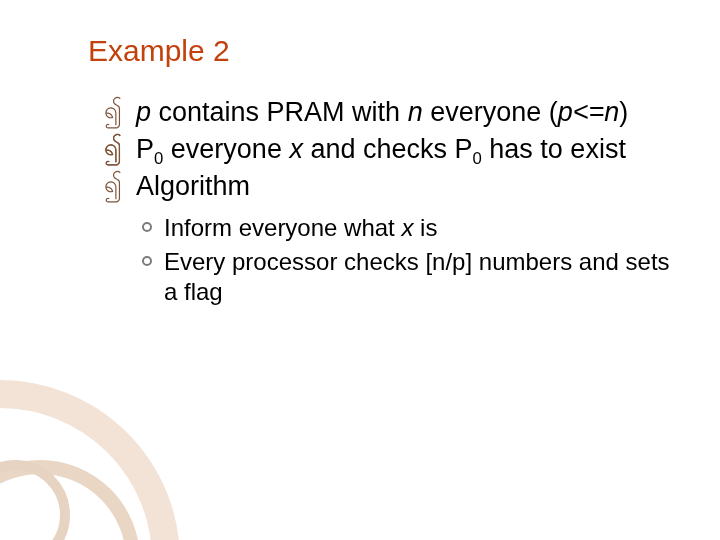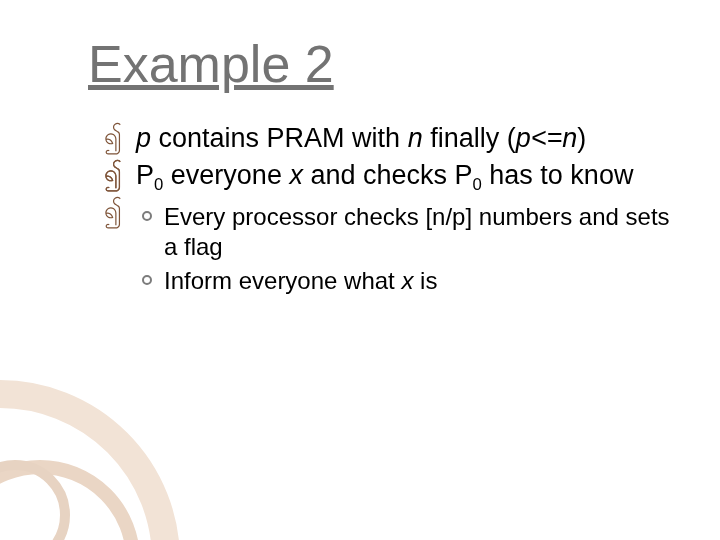--- a/index.html
+++ b/index.html
@@ -51,25 +51,24 @@
     border-width: 10px;
     border-color: #e7d3c2;
     background: transparent;
   }
   .content {
     position: relative;
     z-index: 2;
     padding: 34px 50px 0 88px;
   }
   .title {
-    font-size: 52px;
-    color: #737373;
+    font-size: 30px;
+    color: #c2410c;
     margin: 0 0 28px 0;
     font-weight: normal;
-    text-decoration: underline;
   }
   ul.bullets {
     list-style: none;
     padding: 0;
     margin: 0 0 10px 18px;
   }
   ul.bullets > li {
     position: relative;
     font-size: 27px;
     color: #000;
@@ -146,38 +145,39 @@
   <div class="circ big"></div>
   <div class="circ mid"></div>
   <div class="circ small"></div>
 
   <div class="content">
     <h1 class="title">Example 2</h1>
 
     <ul class="bullets">
       <li>
         <span class="swirl">၍</span>
-        <span><span class="italic">p</span><span> contains PRAM with </span><span class="italic">n</span><span> finally (</span><span class="italic">p&lt;=n</span><span>)</span></span>
+        <span><span class="italic">p</span><span> contains PRAM with </span><span class="italic">n</span><span> everyone (</span><span class="italic">p&lt;=n</span><span>)</span></span>
       </li>
       <li>
         <span class="swirl">၍</span>
       </li>
       <li>
         <span class="swirl">၍</span>
-        <span><span>P</span><span class="sub">0</span><span> everyone </span><span class="italic">x</span><span> and checks P</span><span class="sub">0</span><span> has to know</span></span>
+        <span><span>P</span><span class="sub">0</span><span> everyone </span><span class="italic">x</span><span> and checks P</span><span class="sub">0</span><span> has to exist</span></span>
       </li>
       <li>
         <span class="swirl">၍</span>
+        <span><span>Algorithm</span></span>
       </li>
     </ul>
 
     <ul class="subs">
       <li>
         <span class="ring"></span>
-        <span><span>Every processor checks [n/p] numbers and sets a flag</span></span>
+        <span><span>Inform everyone what </span><span class="italic">x</span><span> is</span></span>
       </li>
       <li>
         <span class="ring"></span>
-        <span><span>Inform everyone what </span><span class="italic">x</span><span> is</span></span>
+        <span><span>Every processor checks [n/p] numbers and sets a flag</span></span>
       </li>
     </ul>
   </div>
 </div>
 
 </body></html>

